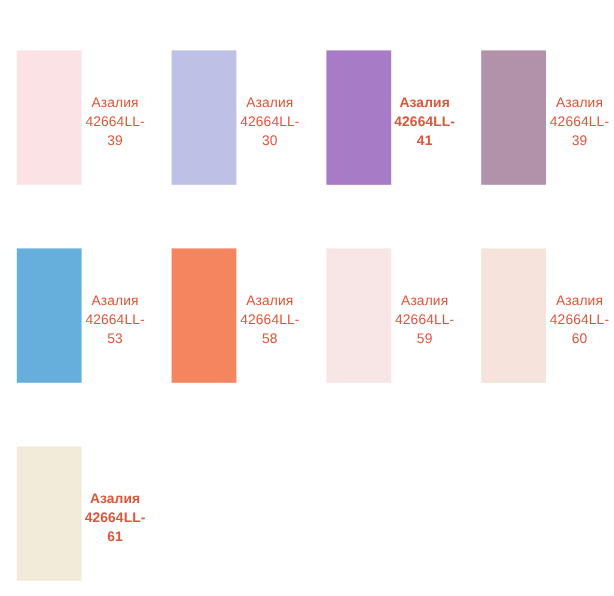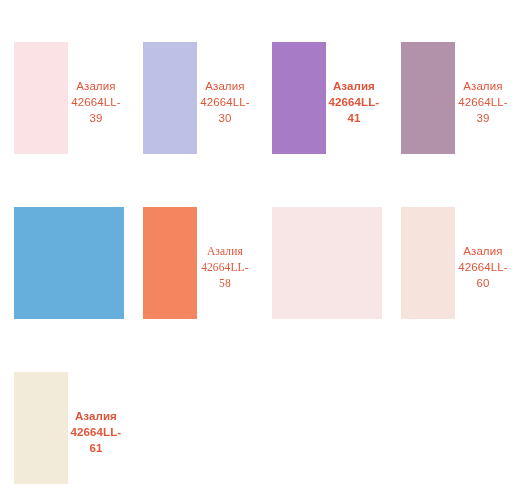--- a/index.html
+++ b/index.html
@@ -64,27 +64,29 @@
     <div class="swatch-cell">
       <a class="swatch-color" style="background-color: rgb(168, 123, 198);"></a>
       <div class="swatch-caption" style="color: rgb(224, 85, 57); font-weight: bold;">Азалия 42664LL-41</div>
     </div>
     <div class="swatch-cell">
       <a class="swatch-color" style="background-color: rgb(178, 146, 170);"></a>
       <div class="swatch-caption" style="color: rgb(224, 85, 57);">Азалия 42664LL-39</div>
     </div>
     <div class="swatch-cell">
       <a class="swatch-color" style="background-color: rgb(102, 174, 220);"></a>
+      <div class="swatch-caption" style="color: rgb(224, 85, 57);">Азалия 42664LL-53</div>
     </div>
     <div class="swatch-cell">
       <a class="swatch-color" style="background-color: rgb(244, 134, 95);"></a>
-      <div class="swatch-caption" style="color: rgb(224, 85, 57); font-family: Liberation Serif, serif;">Азалия 42664LL-58</div>
+      <div class="swatch-caption" style="color: rgb(224, 85, 57);">Азалия 42664LL-58</div>
     </div>
     <div class="swatch-cell">
       <a class="swatch-color" style="background-color: rgb(248, 230, 230);"></a>
+      <div class="swatch-caption" style="color: rgb(224, 85, 57);">Азалия 42664LL-59</div>
     </div>
     <div class="swatch-cell">
       <a class="swatch-color" style="background-color: rgb(246, 228, 220);"></a>
       <div class="swatch-caption" style="color: rgb(224, 85, 57);">Азалия 42664LL-60</div>
     </div>
     <div class="swatch-cell">
       <a class="swatch-color" style="background-color: rgb(242, 235, 218);"></a>
       <div class="swatch-caption" style="color: rgb(224, 85, 57); font-weight: bold;">Азалия 42664LL-61</div>
     </div>
   </div>

